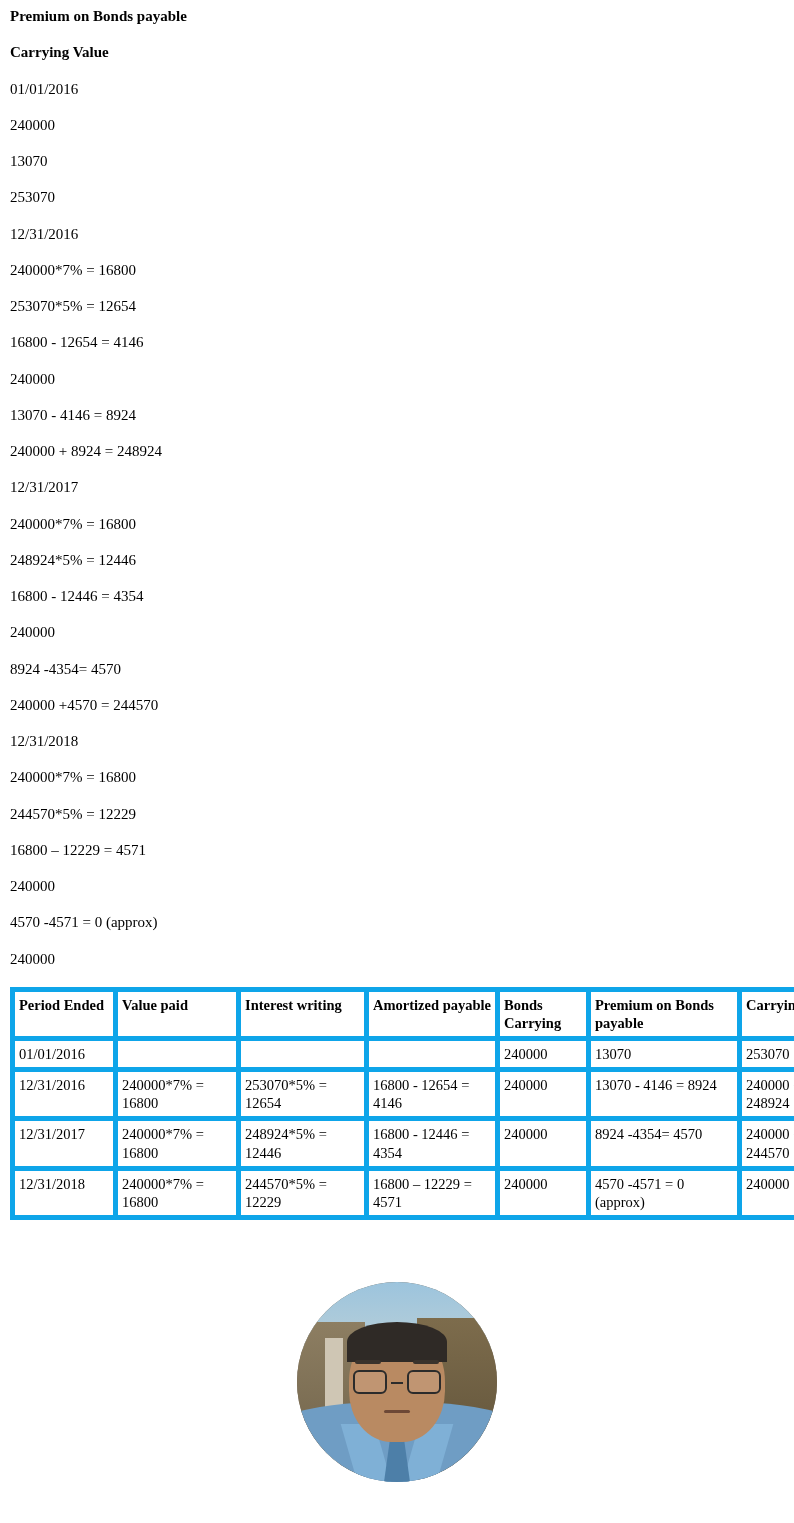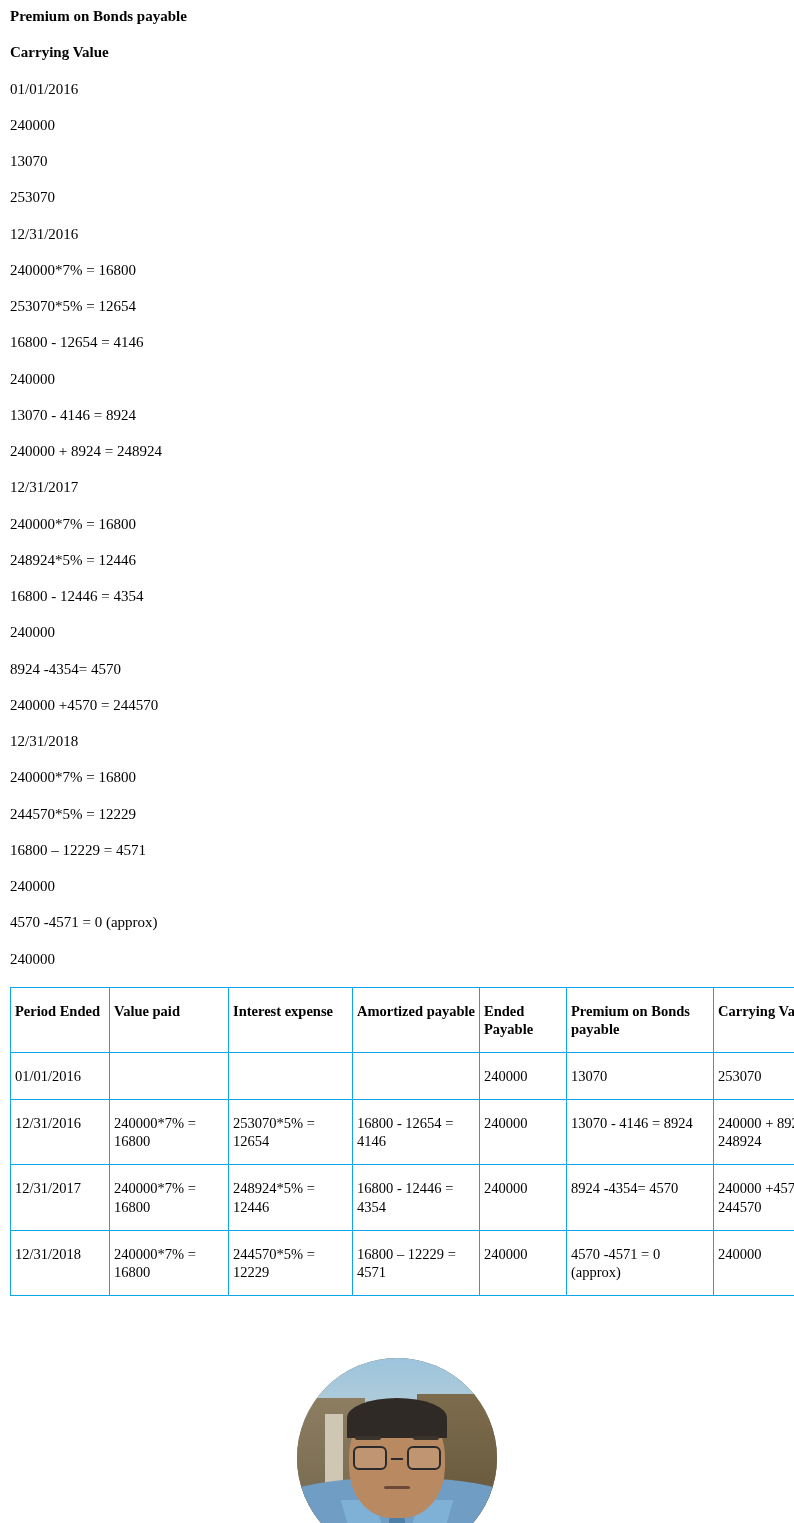--- a/index.html
+++ b/index.html
@@ -26,23 +26,23 @@
     font-weight: bold;
   }
   table.amort {
     border-collapse: collapse;
     margin-top: 10px;
     margin-left: 0;
     width: 770px;
     table-layout: fixed;
   }
   table.amort td, table.amort th {
-    border: 1px solid #0ea5e9;
+    border: 5px solid #0ea5e9;
     vertical-align: top;
-    padding: 14px 4px;
+    padding: 4px 4px;
     font-size: 14.5px;
     line-height: 1.25;
     text-align: left;
   }
   table.amort th {
     font-weight: bold;
   }
   .c0 { width: 90px; }
   .c1 { width: 110px; }
   .c2 { width: 115px; }
@@ -229,23 +229,23 @@
       <div class="line">240000</div>
       <div class="line">4570 -4571 = 0 (approx)</div>
       <div class="line">240000</div>
     </div>
 
   <table class="amort">
     <thead>
       <tr>
         <th class="c0">Period Ended</th>
         <th class="c1">Value paid</th>
-        <th class="c2">Interest expense</th>
+        <th class="c2">Interest writing</th>
         <th class="c3">Amortized payable</th>
-        <th class="c4">Ended Payable</th>
+        <th class="c4">Bonds Carrying</th>
         <th class="c5">Premium on Bonds payable</th>
         <th class="c6">Carrying Value</th>
       </tr>
     </thead>
     <tbody id="table-body">
         <tr>
           <td class="c0">01/01/2016</td>
           <td class="c1"></td>
           <td class="c2"></td>
           <td class="c3"></td>

